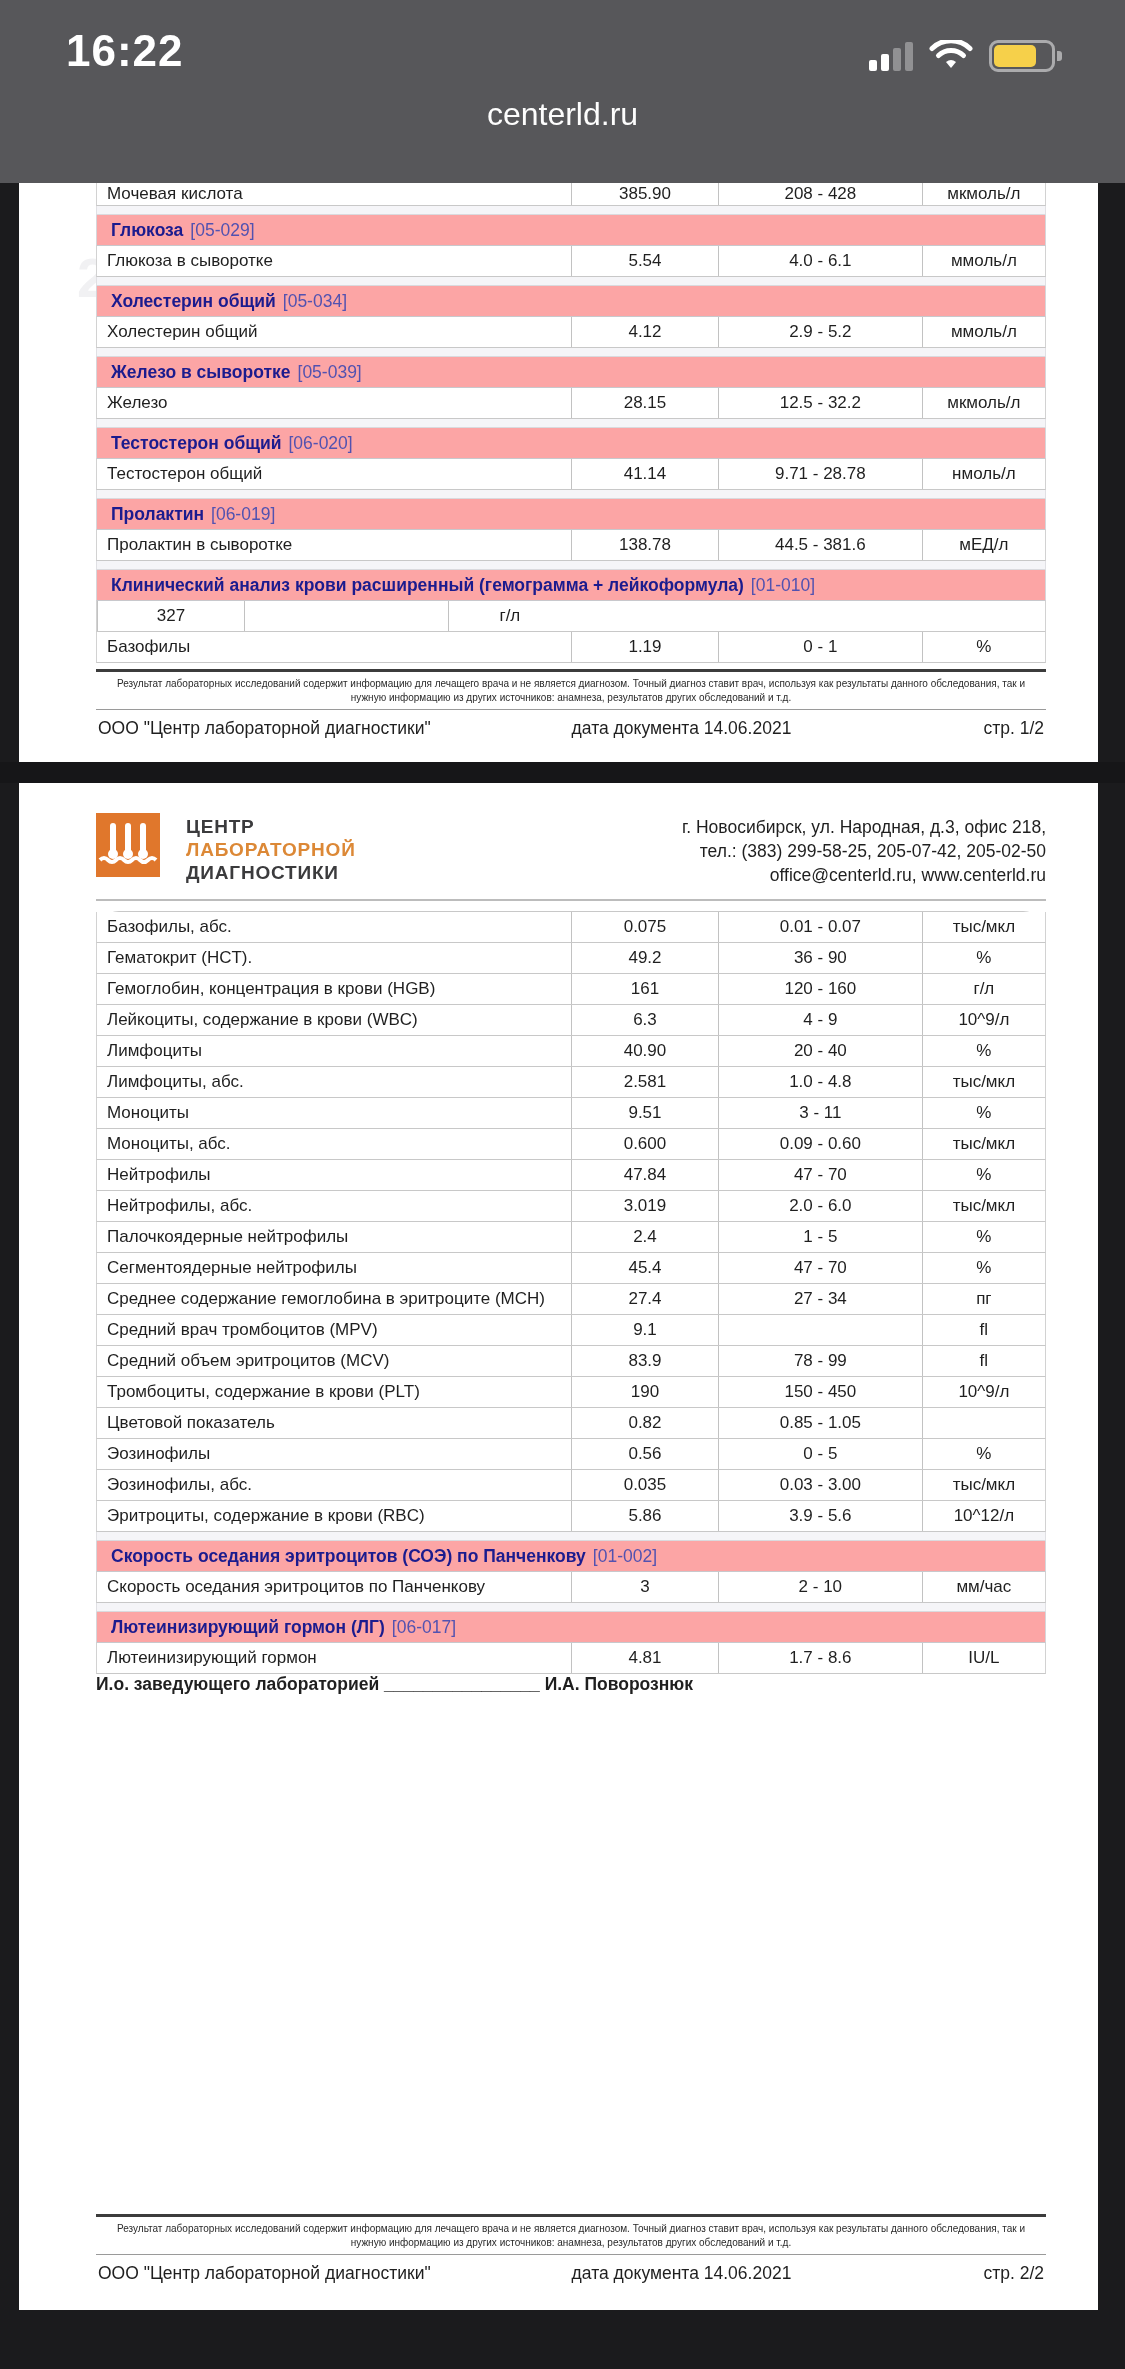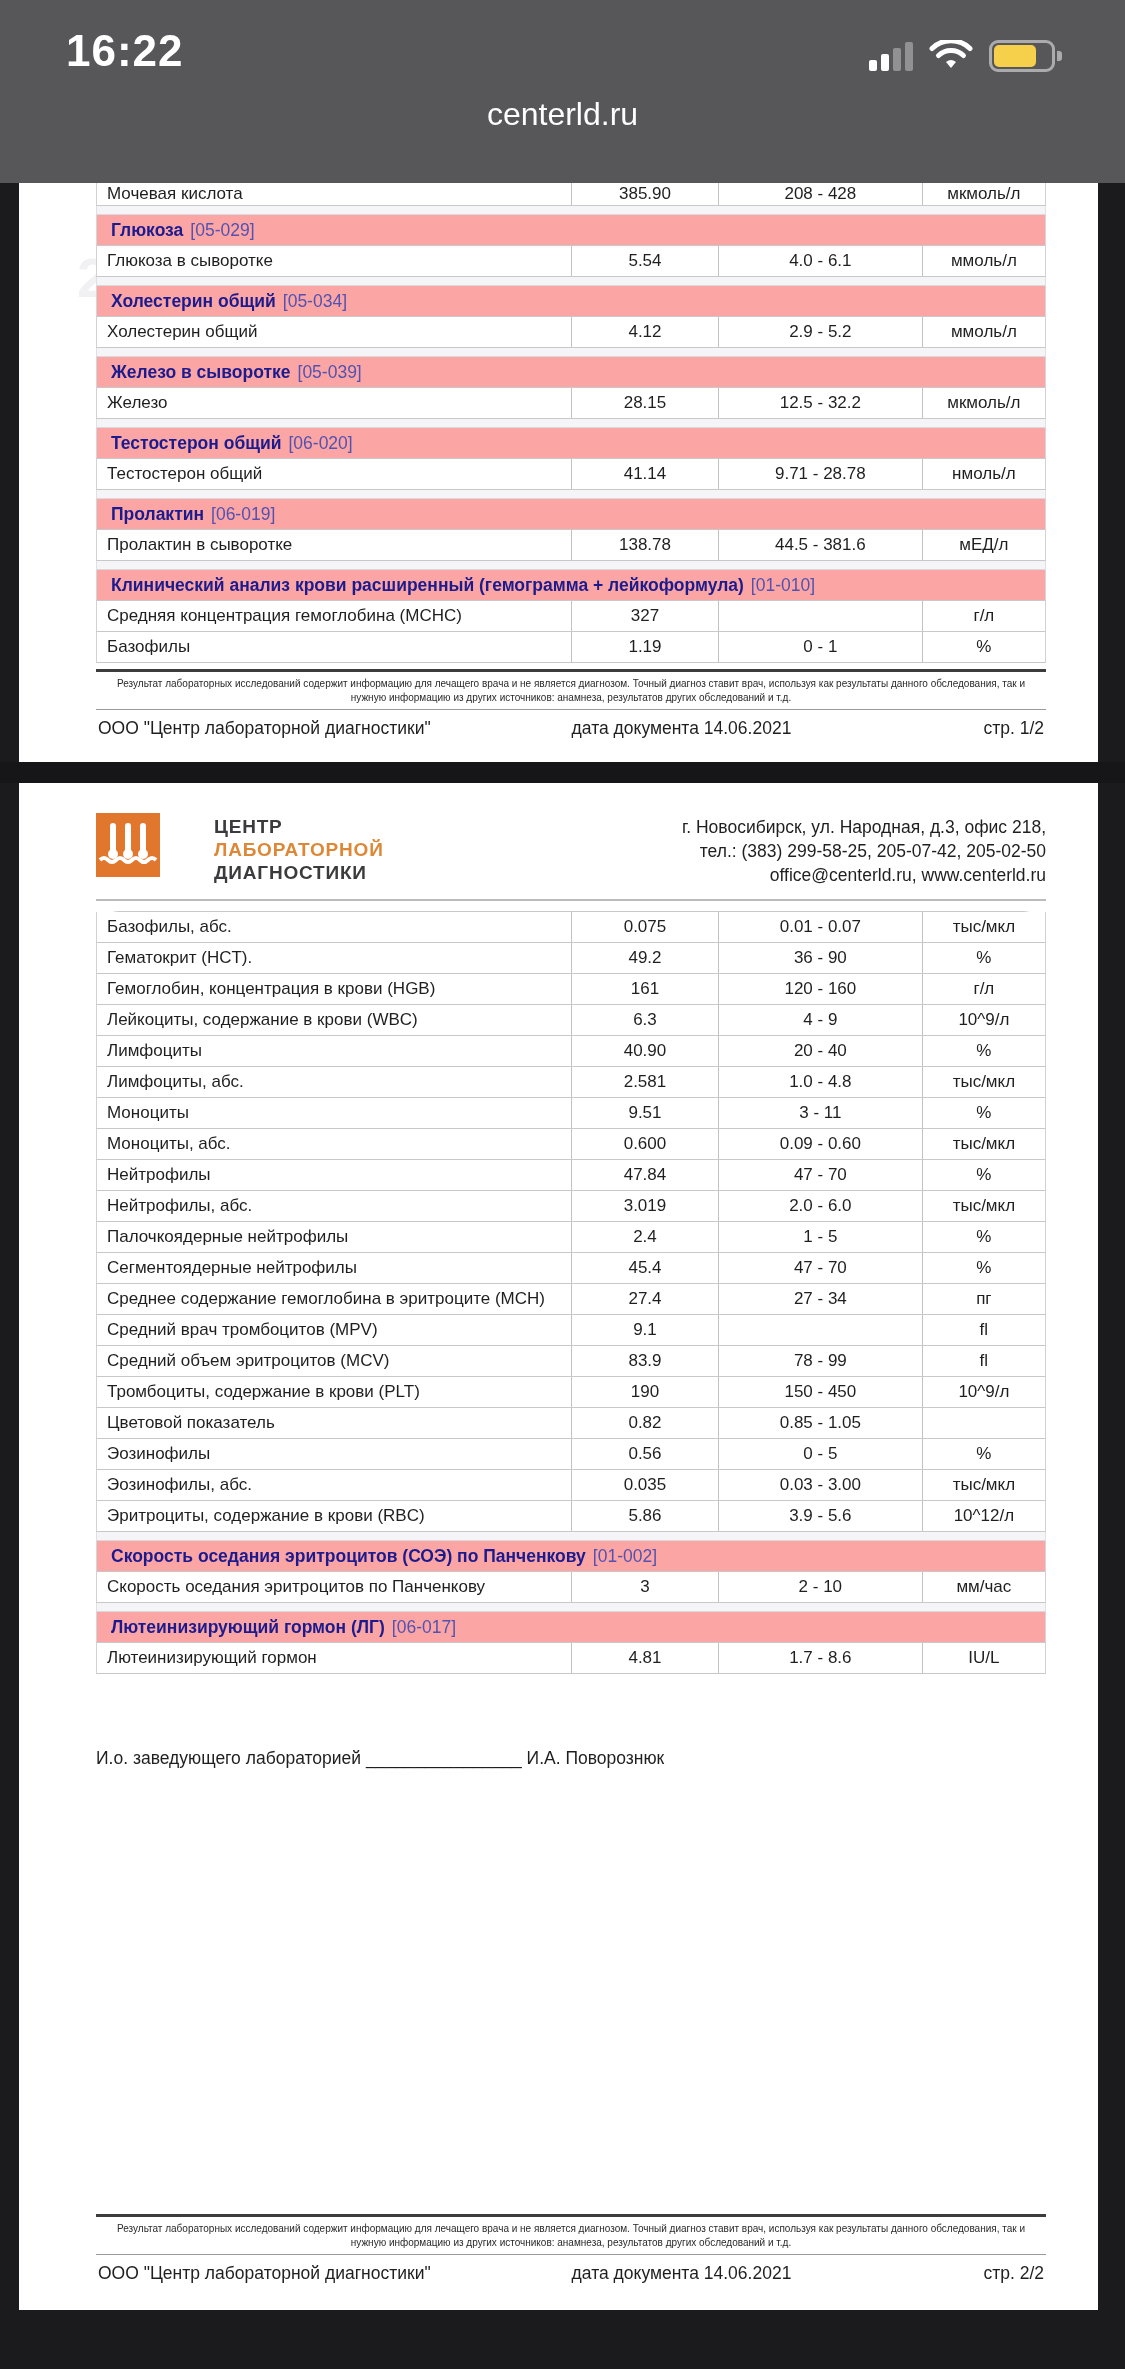--- a/index.html
+++ b/index.html
@@ -97,32 +97,32 @@
   }
   .pfoot {
     display:flex; align-items:center; font-size:17.5px; padding:8px 2px 6px 2px;
   }
   .pfoot .company { flex:1.15; }
   .pfoot .docdate { flex:1; text-align:left; }
   .pfoot .pageno  { text-align:right; }
 
   
   .letterhead {
-    display:flex; align-items:flex-start; margin-top:30px; position:relative; z-index:1;gap:28px;
+    display:flex; align-items:flex-start; margin-top:30px; position:relative; z-index:1;
   }
   .logo-mark {
     width:64px; height:64px; background:#e0772c; position:relative; flex:0 0 auto;
   }
   .logo-text { margin-left:26px; font-weight:bold; font-size:19px; line-height:23px; letter-spacing:0.8px; padding-top:2px; }
   .logo-text .l1, .logo-text .l3 { color:#3b3b3d; }
   .logo-text .l2 { color:#dc8836; }
   .address { margin-left:auto; text-align:right; font-size:17.5px; line-height:24px; padding-top:2px; }
   .lh-rule { height:2px; background:#bcbcbc; margin-top:12px; }
 
-  .signature { margin-top:74px; font-size:17.5px; position:relative; z-index:1; }
+  .signature { font-size:17.5px; position:relative; z-index:1;font-weight:bold; }
   .flex-grow { flex:1 1 auto; }
 
   .p2-footwrap { padding-bottom:20px; }
 </style>
 </head>
 <body>
 
 <div class="chrome">
   <div class="time">16:22</div>
   <div class="status-icons">
@@ -210,21 +210,20 @@
           <div class="c c-value">138.78</div>
           <div class="c c-range">44.5 - 381.6</div>
           <div class="c c-unit">мЕД/л</div>
         </div>
         <div class="tspacer"></div>
         <div class="thead">
           <span class="sname">Клинический анализ крови расширенный (гемограмма + лейкоформула)</span>
           <span class="scode">[01-010]</span>
         </div>
         <div class="trow">
-          <div class="c c-name">Средняя концентрация гемоглобина (MCHC)</div>
           <div class="c c-value">327</div>
           <div class="c c-range"></div>
           <div class="c c-unit">г/л</div>
         </div>
         <div class="trow">
           <div class="c c-name">Базофилы</div>
           <div class="c c-value">1.19</div>
           <div class="c c-range">0 - 1</div>
           <div class="c c-unit">%</div>
         </div>

